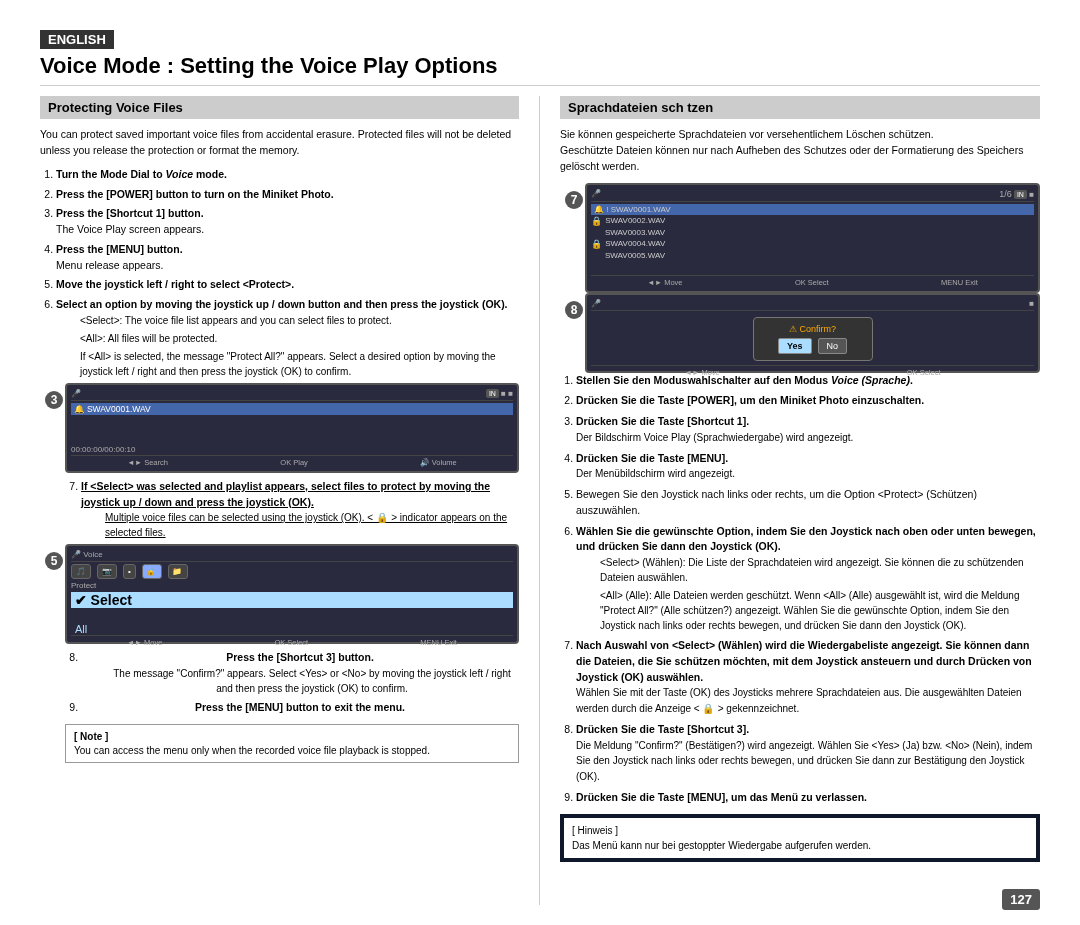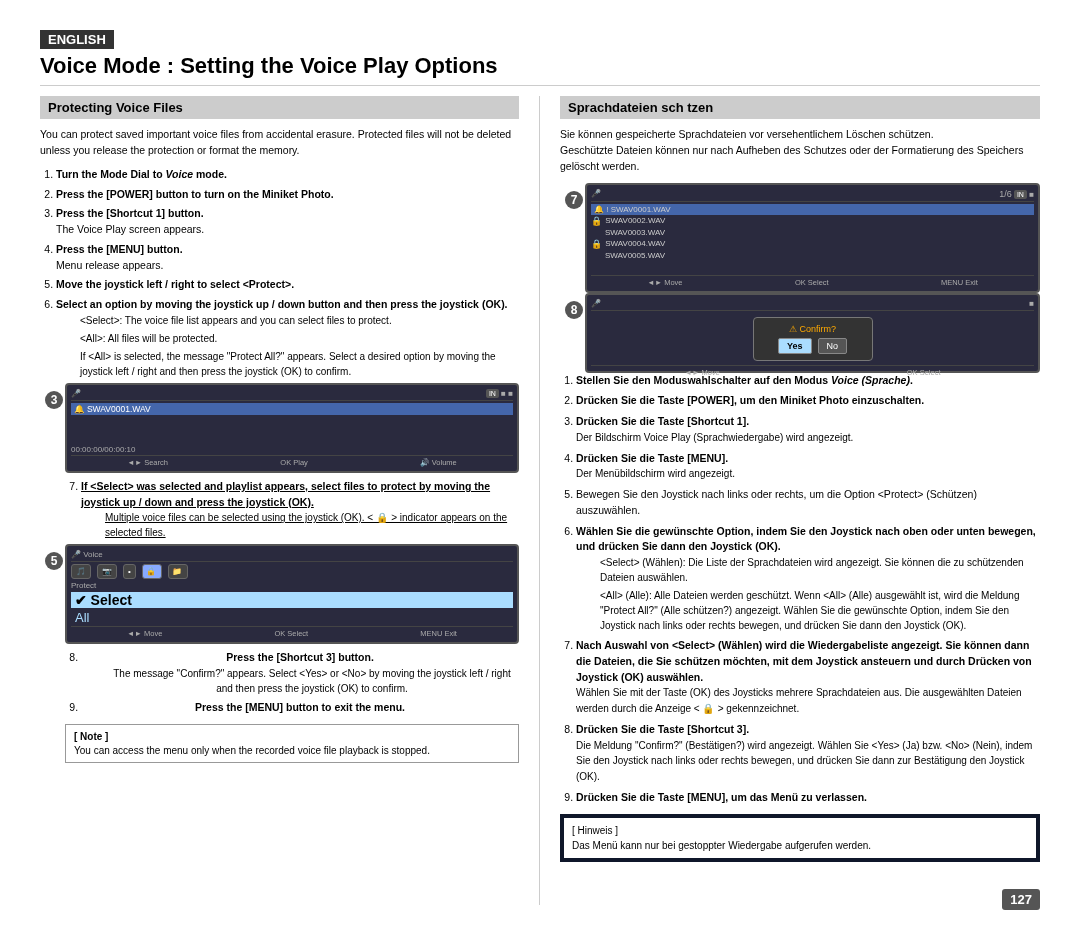--- a/index.html
+++ b/index.html
@@ -255,22 +255,23 @@
       background: #adf;
       color: #000;
       padding: 0 4px;
       font-size: 14px;
       font-weight: bold;
       margin: 2px 0;
     }
 
     .select-all {
       color: #adf;
-      font-size: 13px;
+      font-size: 11px;
       margin-left: 4px;
+      margin-top: 13px;
     }
 
     .file-row {
       display: flex;
       align-items: center;
       gap: 3px;
       font-size: 8px;
       color: #ccc;
       padding: 1px 0;
     }

